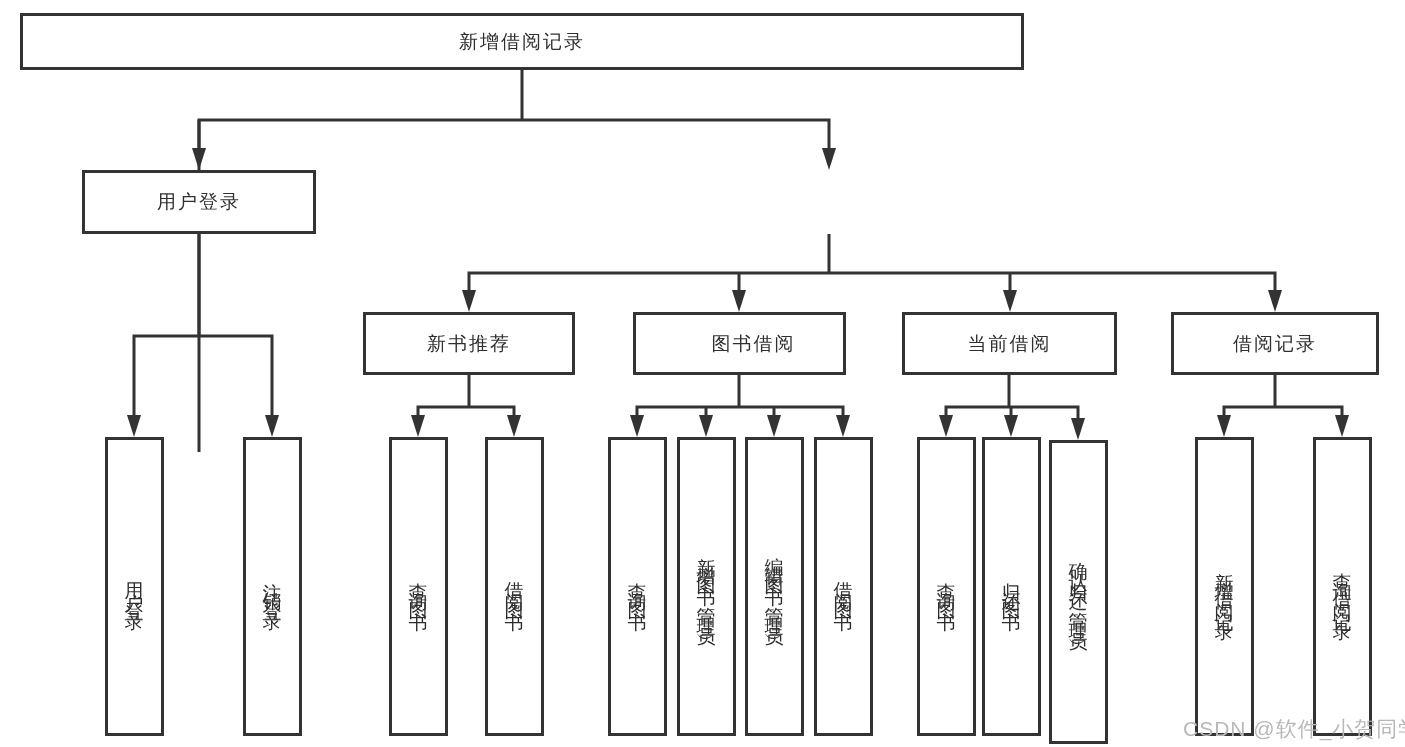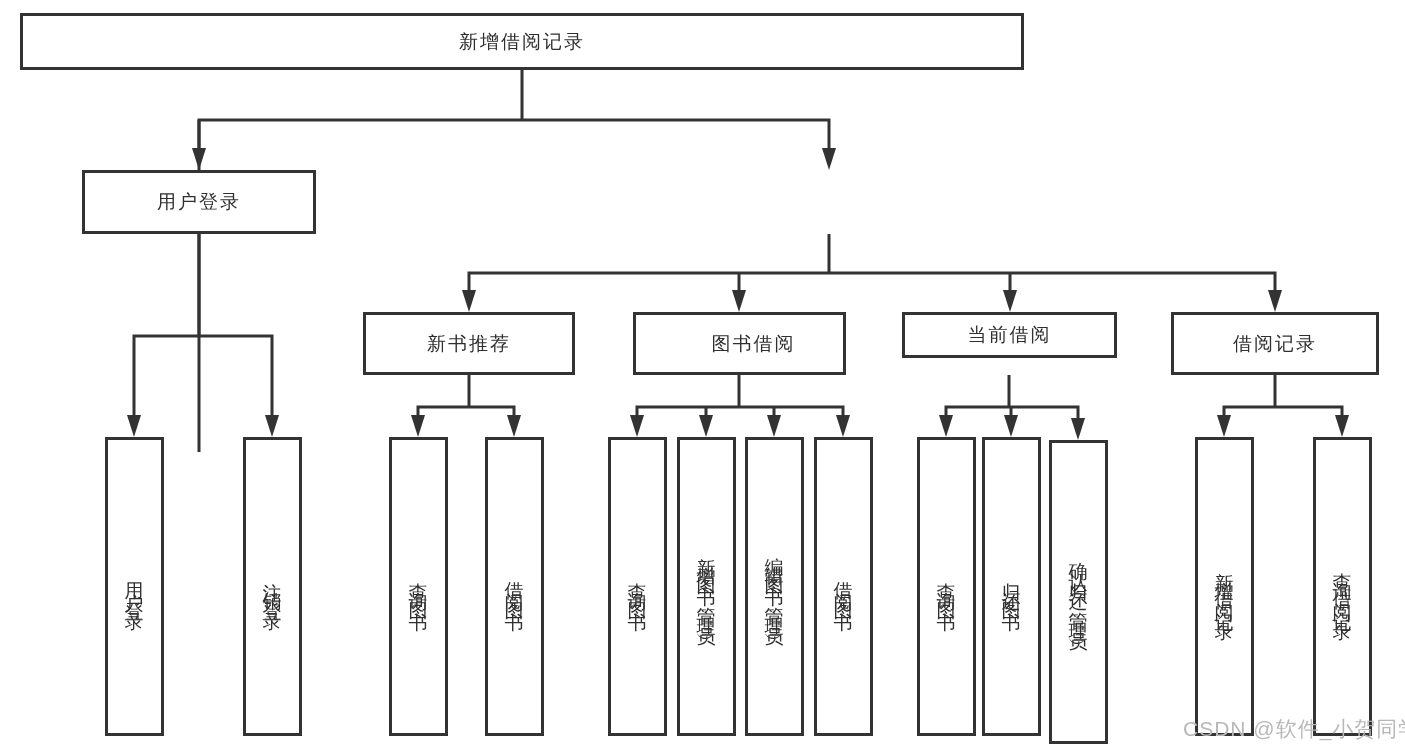--- a/index.html
+++ b/index.html
@@ -123,21 +123,21 @@
   <div class="box" style="left:82px; top:170px; width:234px; height:64px;">
     <span>用户登录</span>
   </div>
 
   <div class="box" style="left:363px; top:312px; width:212px; height:63px;">
     <span>新书推荐</span>
   </div>
   <div class="box" style="left:633px; top:312px; width:213px; height:63px;padding-left:28px;">
     <span>图书借阅</span>
   </div>
-  <div class="box" style="left:902px; top:312px; width:215px; height:46px;">
+  <div class="box" style="left:902px; top:312px; width:215px; height:63px;">
     <span>当前借阅</span>
   </div>
   <div class="box" style="left:1171px; top:312px; width:208px; height:63px;justify-content:center;">
     <span>借阅记录</span>
   </div>
 
   <div class="vbox" style="left:105px; top:437px; width:59px; height:299px;">
     <span class="vlabel">用户登录</span>
   </div>
   <div class="vbox" style="left:243px; top:437px; width:59px; height:299px;">

